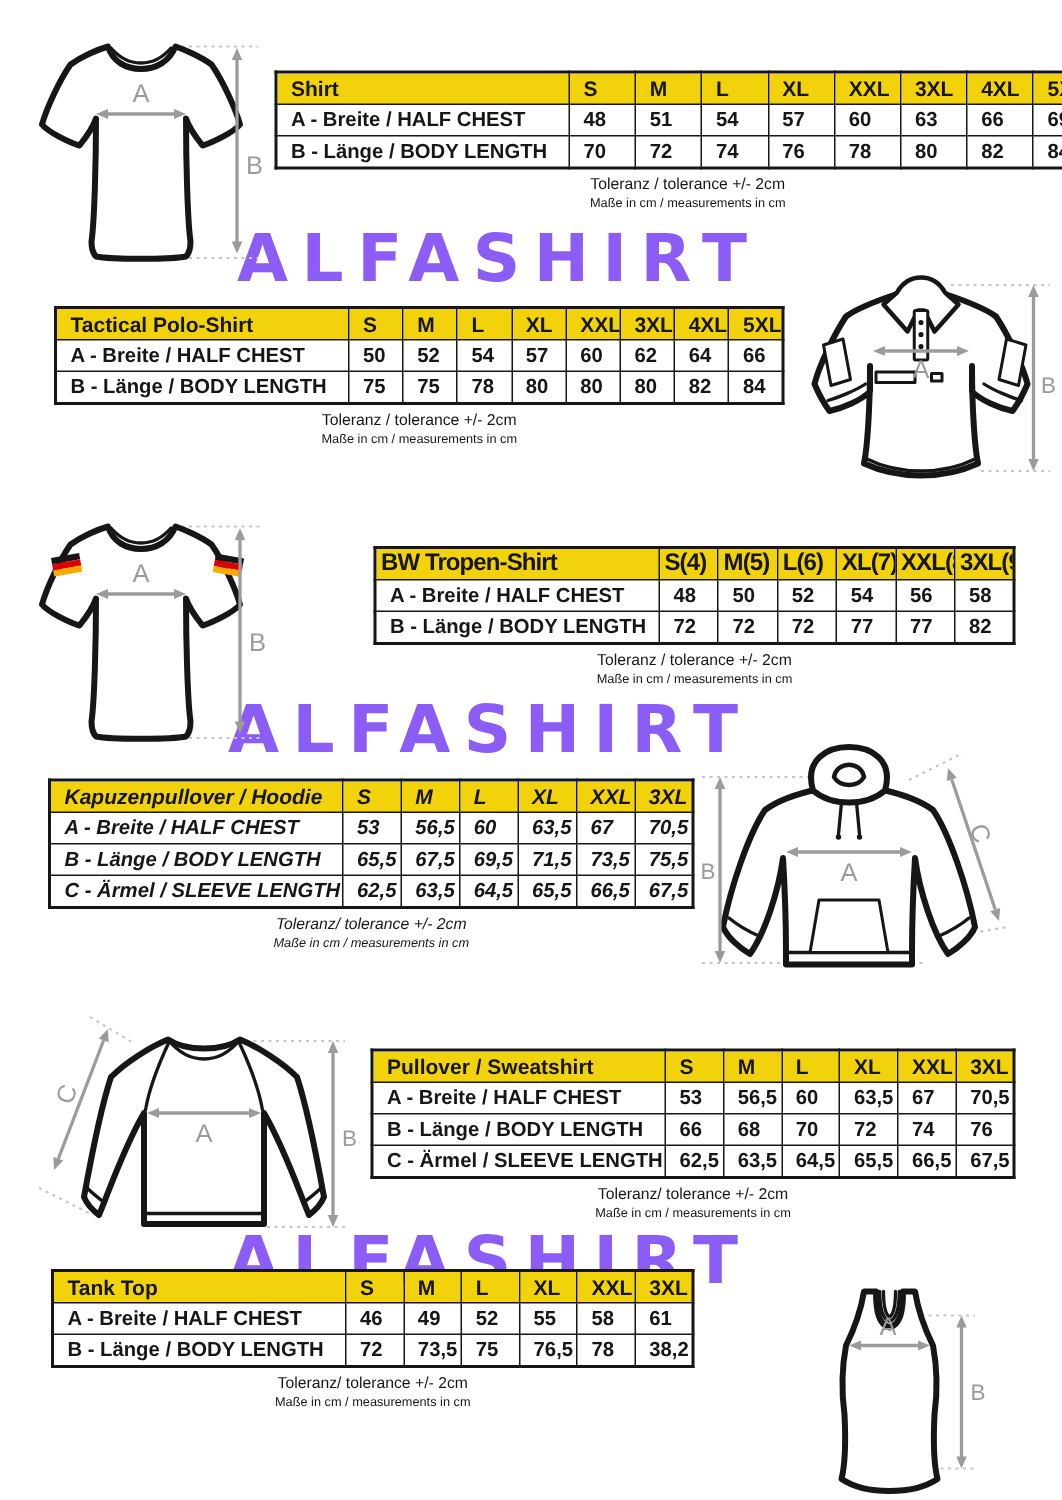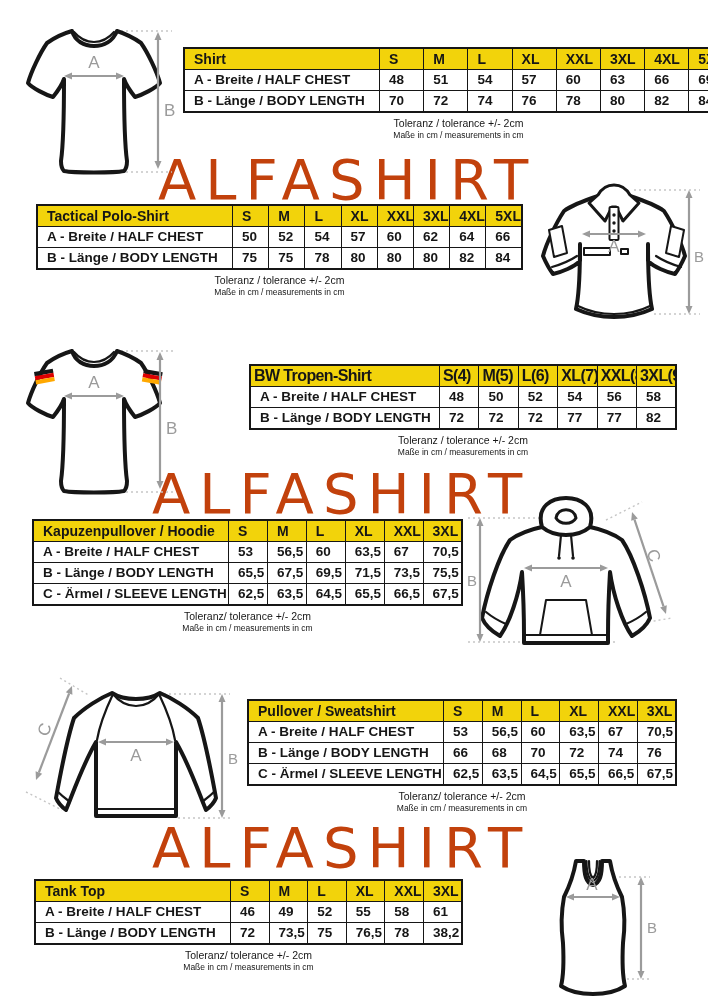--- a/index.html
+++ b/index.html
@@ -1,19 +1,19 @@
 <!DOCTYPE html>
 <html><head>
 <meta charset="utf-8">
 <style>
   html,body{margin:0;padding:0;background:#ffffff;}
   #page{position:relative;width:708px;height:1000px;background:#fff;overflow:hidden;
         font-family:"Liberation Sans",sans-serif;color:#161616;}
-  .wm{position:absolute;z-index:0;font-weight:normal;font-size:56px;letter-spacing:9px;
-      color:#c2410c;white-space:nowrap;font-family:"DejaVu Sans",sans-serif;}
+  .wm{position:absolute;z-index:0;font-weight:bold;font-size:44px;letter-spacing:9px;
+      color:#8b5cf6;white-space:nowrap;font-family:"DejaVu Sans",sans-serif;}
   section{position:absolute;z-index:1;}
   .illus{position:absolute;z-index:1;}
   .tblwrap{position:absolute;z-index:1;}
   table{border-collapse:collapse;table-layout:fixed;width:100%;
         border:2.5px solid #161616;}
   th,td{border:1.6px solid #161616;font-weight:bold;font-size:13.5px;height:20px;
         line-height:20px;padding:0 0 0 9px;text-align:left;white-space:nowrap;
         overflow:hidden;color:#161616;}
   thead th{background:#f2d30b;font-size:14px;}
   .lbl{width:185px;}
@@ -247,21 +247,21 @@
           </tbody>
         </table>
       <div class="notes">
         <div class="note1">Toleranz / tolerance +/- 2cm</div>
         <div class="note2">Maße in cm / measurements in cm</div>
       </div>
     </div>
   </section>
 
   <section>
-    <div class="tblwrap" style="left:32px;top:519px;width:431px;">
+    <div class="tblwrap" style="left:32px;top:519px;width:431px;font-style:italic;">
       <table>
           <thead>
             <tr>
               <th class="lbl">Kapuzenpullover / Hoodie</th>
               <th>S</th>
               <th>M</th>
               <th>L</th>
               <th>XL</th>
               <th>XXL</th>
               <th>3XL</th>
@@ -414,21 +414,21 @@
           </tbody>
         </table>
       <div class="notes">
         <div class="note1">Toleranz/ tolerance +/- 2cm</div>
         <div class="note2">Maße in cm / measurements in cm</div>
       </div>
     </div>
   </section>
 
   <section>
-    <div class="tblwrap" style="left:34px;top:879px;width:429px;">
+    <div class="tblwrap" style="left:34px;top:846px;width:429px;">
       <table>
           <thead>
             <tr>
               <th class="lbl">Tank Top</th>
               <th>S</th>
               <th>M</th>
               <th>L</th>
               <th>XL</th>
               <th>XXL</th>
               <th>3XL</th>

